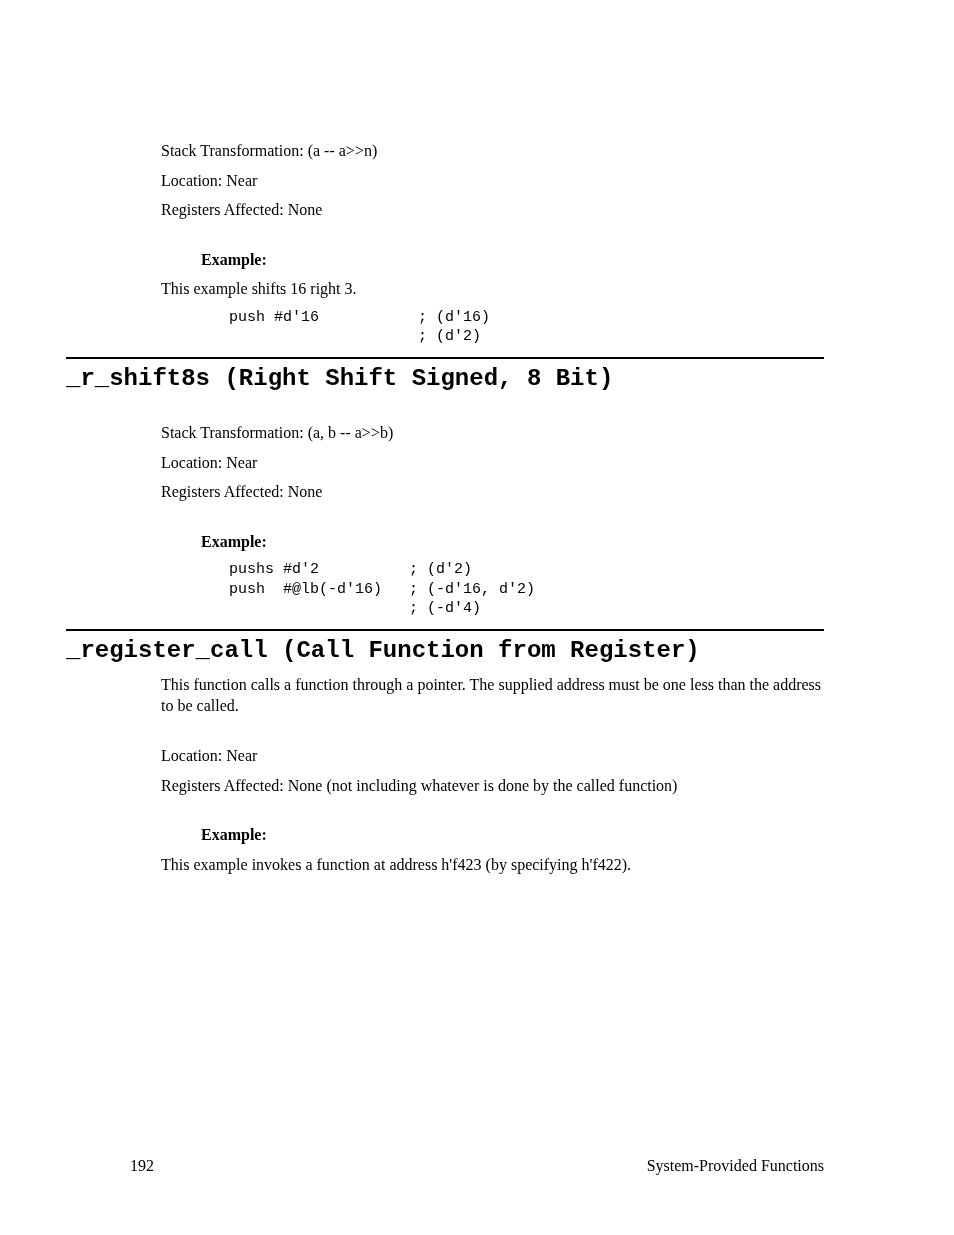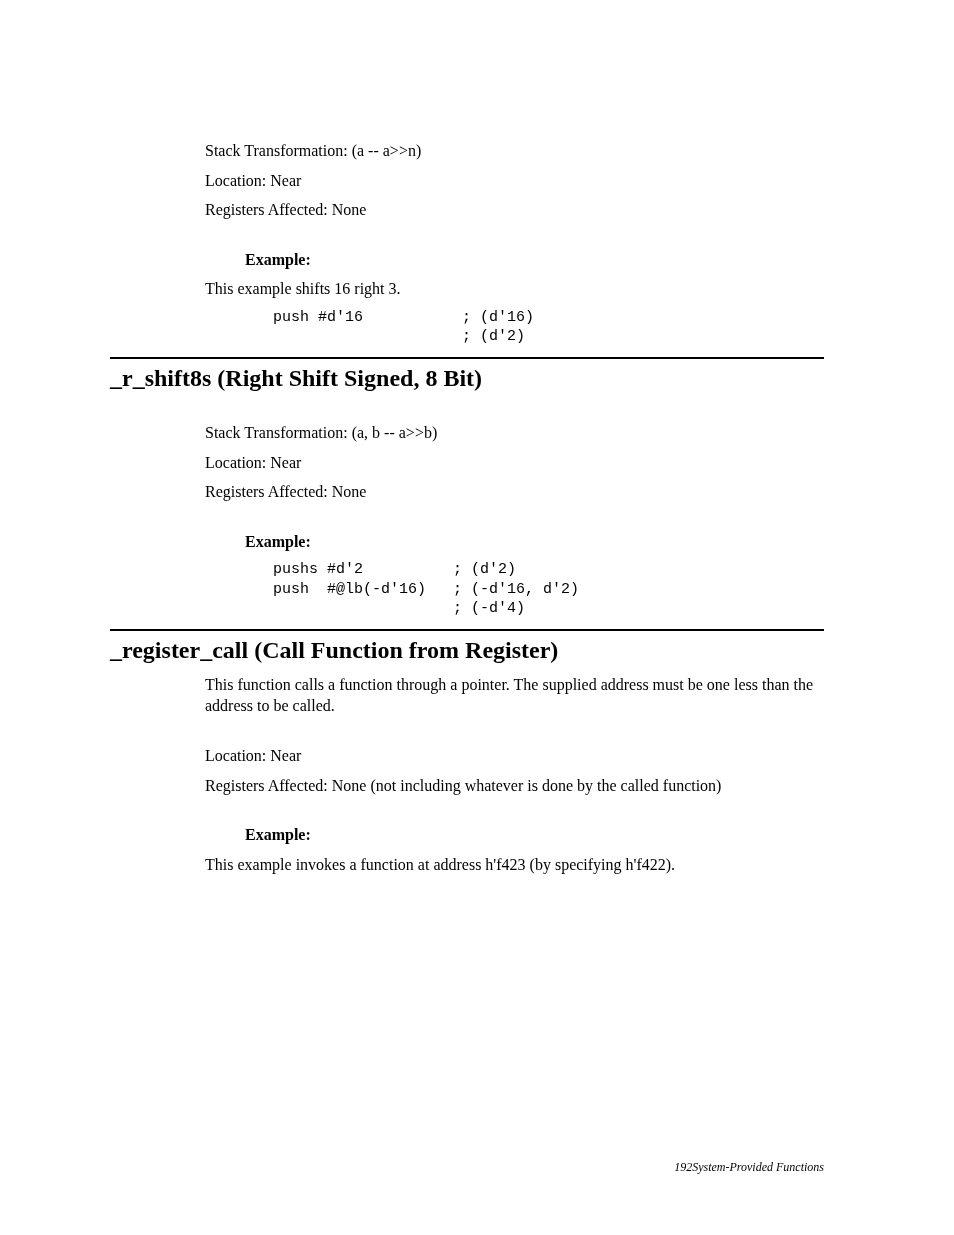--- a/index.html
+++ b/index.html
@@ -7,21 +7,21 @@
     padding: 0;
     font-family: "Times New Roman", Times, serif;
     font-size: 16px;
     color: #000;
     background: #fff;
     width: 954px;
     height: 1235px;
     position: relative;
   }
   .page {
-    padding: 140px 130px 0 110px;
+    padding: 140px 130px 0 66px;
   }
   .indent-block {
     margin-left: 95px;
   }
   .para {
     margin: 0 0 8px 0;
     line-height: 1.35;
   }
   .spacer-md { height: 20px; }
   .bold { font-weight: bold; margin-left: 40px; }
@@ -31,34 +31,33 @@
     white-space: pre;
     font-size: 15px;
     margin-left: 68px;
     line-height: 1.3;
   }
   .section-rule {
     border-top: 2px solid #000;
     margin: 10px 0 6px 0;
   }
   .section-heading {
-    font-family: Liberation Serif, serif;
+    font-family: Liberation Mono, monospace;
     font-weight: bold;
     font-size: 24px;
     margin: 0 0 10px 0;
   }
   .footer {
     position: absolute;
     bottom: 60px;
     left: 130px;
     right: 130px;
     display: flex;
-    justify-content: flex-end;
-    font-size: 12px;
-    font-style: italic;
+    justify-content: space-between;
+    font-size: 16px;
   }
 </style>
 </head>
 <body>
 
 <div class="page">
 
   <div class="indent-block">
     <p class="para">Stack Transformation:  (a -- a&gt;&gt;n)</p>
     <p class="para">Location:  Near</p>

